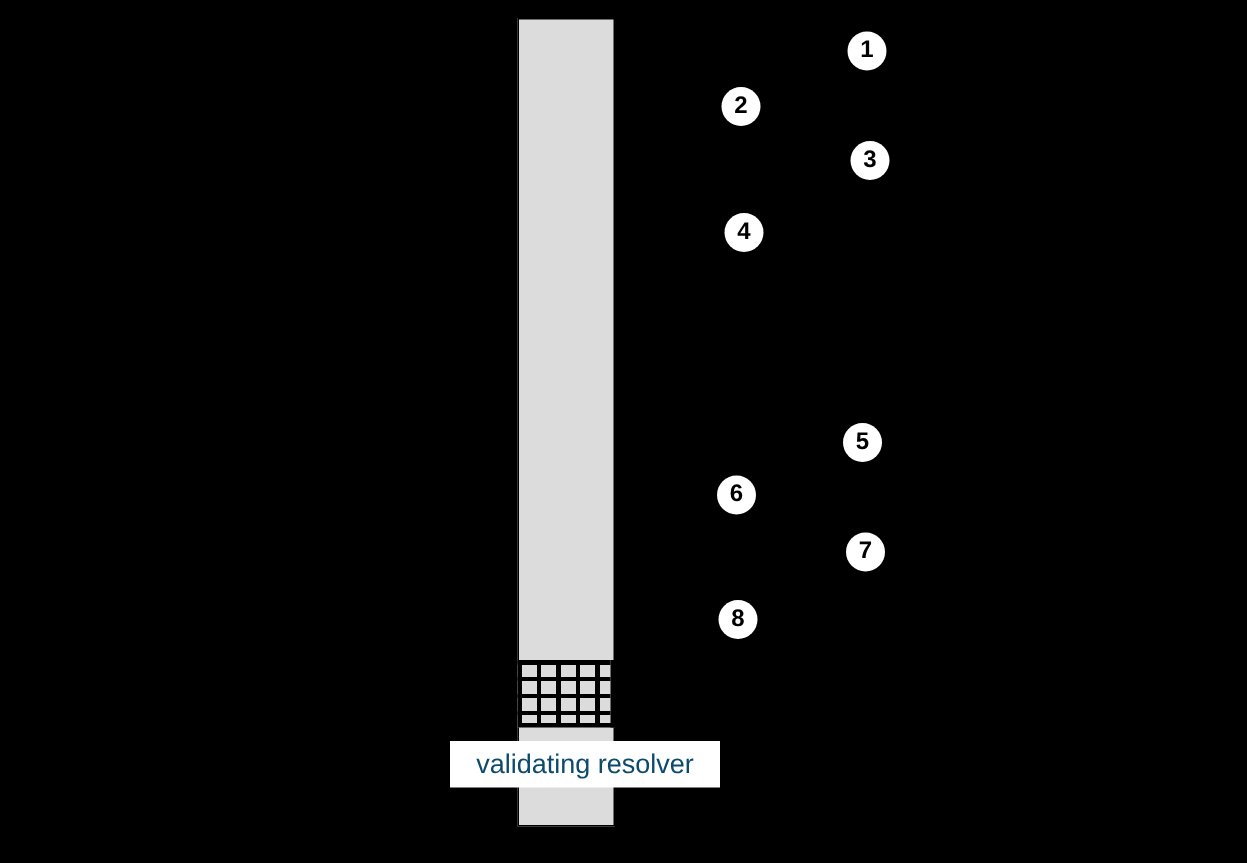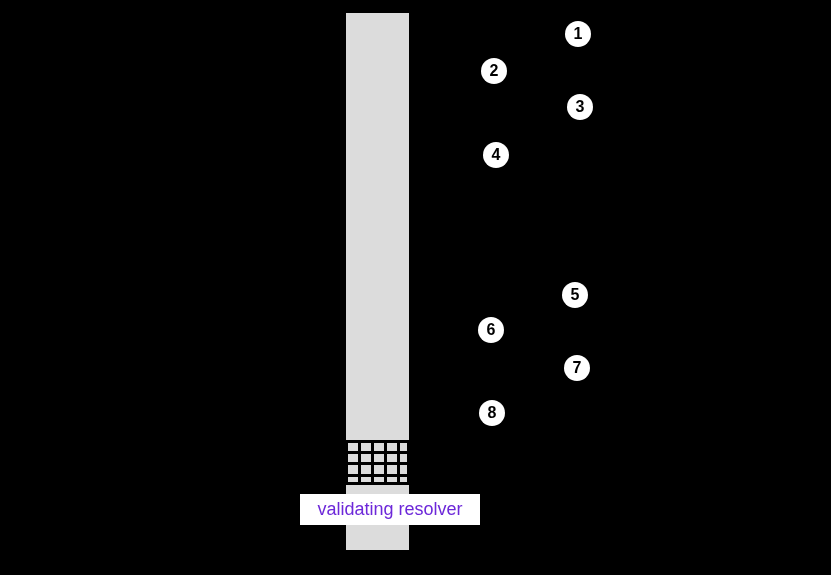--- a/index.html
+++ b/index.html
@@ -45,21 +45,21 @@
   }
 
   
   .lifeline-label {
     position: absolute;
     left: 300px;
     top: 494px;
     width: 180px;
     height: 31px;
     background: #ffffff;
-    color: #6d28d9;
+    color: #0c4a6e;
     font-size: 18px;
     line-height: 31px;
     text-align: center;
     white-space: nowrap;
   }
 
   
   .step {
     position: absolute;
     width: 26px;

